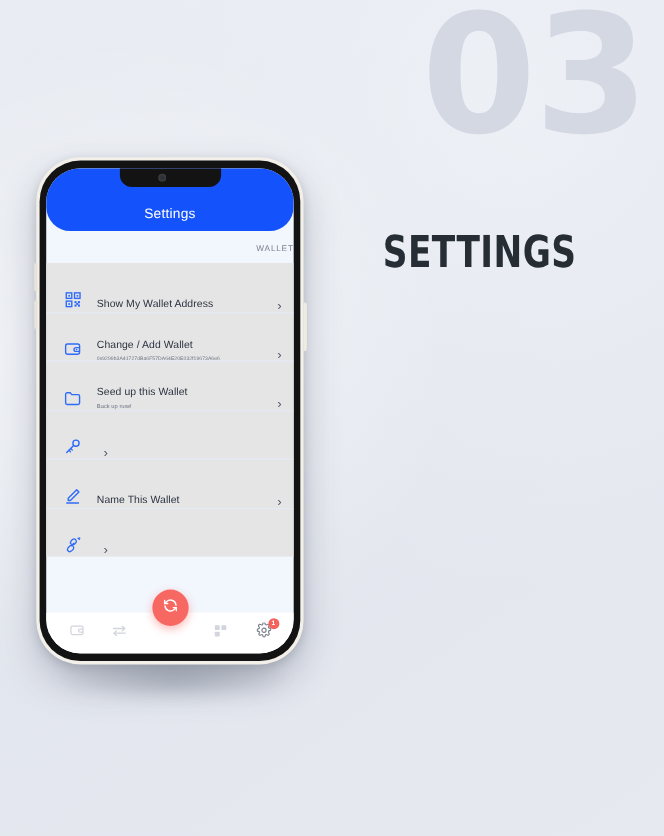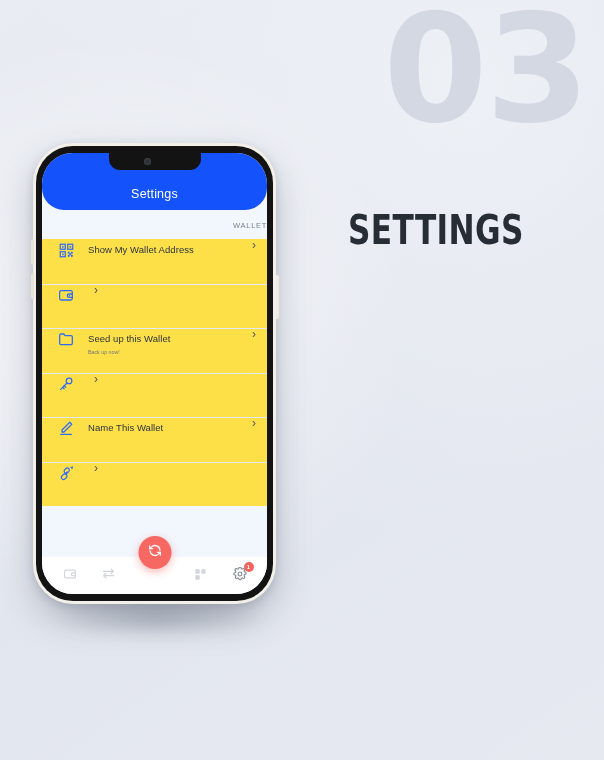--- a/index.html
+++ b/index.html
@@ -184,24 +184,24 @@
     padding: 11px 0 9px 13px;
     font-weight: 400;
     text-align: right;
   }
 
   .list { background: transparent; }
 
   .row {
     position: relative;
     display: flex;
-    align-items: flex-start;
+    align-items: flex-end;
     height: 44.5px;
     padding: 0 11px 0 13px;
-    background: #fde047;
+    background: #e5e5e5;
   }
   .row + .row::before {
     content: "";
     position: absolute;
     left: 0; right: 0; top: 0;
     height: 1px;
     background: #e3e9f4;
   }
   .row-icon {
     width: 22px;
@@ -367,20 +367,24 @@
           </div>
 
           <div class="row">
             <span class="row-icon">
               <svg width="16" height="16" viewBox="0 0 24 24" fill="none" stroke="#2f6bf8" stroke-width="1.9">
                 <rect x="2.5" y="5.5" width="19" height="14" rx="2.5"></rect>
                 <path d="M21.5 10.5h-5a2.6 2.6 0 0 0 0 5.2h5"></path>
                 <circle cx="17.4" cy="13.1" r="1.1" fill="#2f6bf8" stroke="none"></circle>
               </svg>
             </span>
+            <span class="row-text">
+              <span class="row-title">Change / Add Wallet</span>
+              <span class="row-sub" style="display:block">0x9299b3A41727dBa6F57DA64E20E032f19673A6e6</span>
+            </span>
             <span class="chev">›</span>
           </div>
 
           <div class="row">
             <span class="row-icon">
               <svg width="16" height="16" viewBox="0 0 24 24" fill="none" stroke="#2f6bf8" stroke-width="1.9" stroke-linejoin="round">
                 <path d="M2.5 6.5a2 2 0 0 1 2-2h4.2l2 2.6h8.8a2 2 0 0 1 2 2v9.4a2 2 0 0 1-2 2H4.5a2 2 0 0 1-2-2z"></path>
               </svg>
             </span>
             <span class="row-text">

